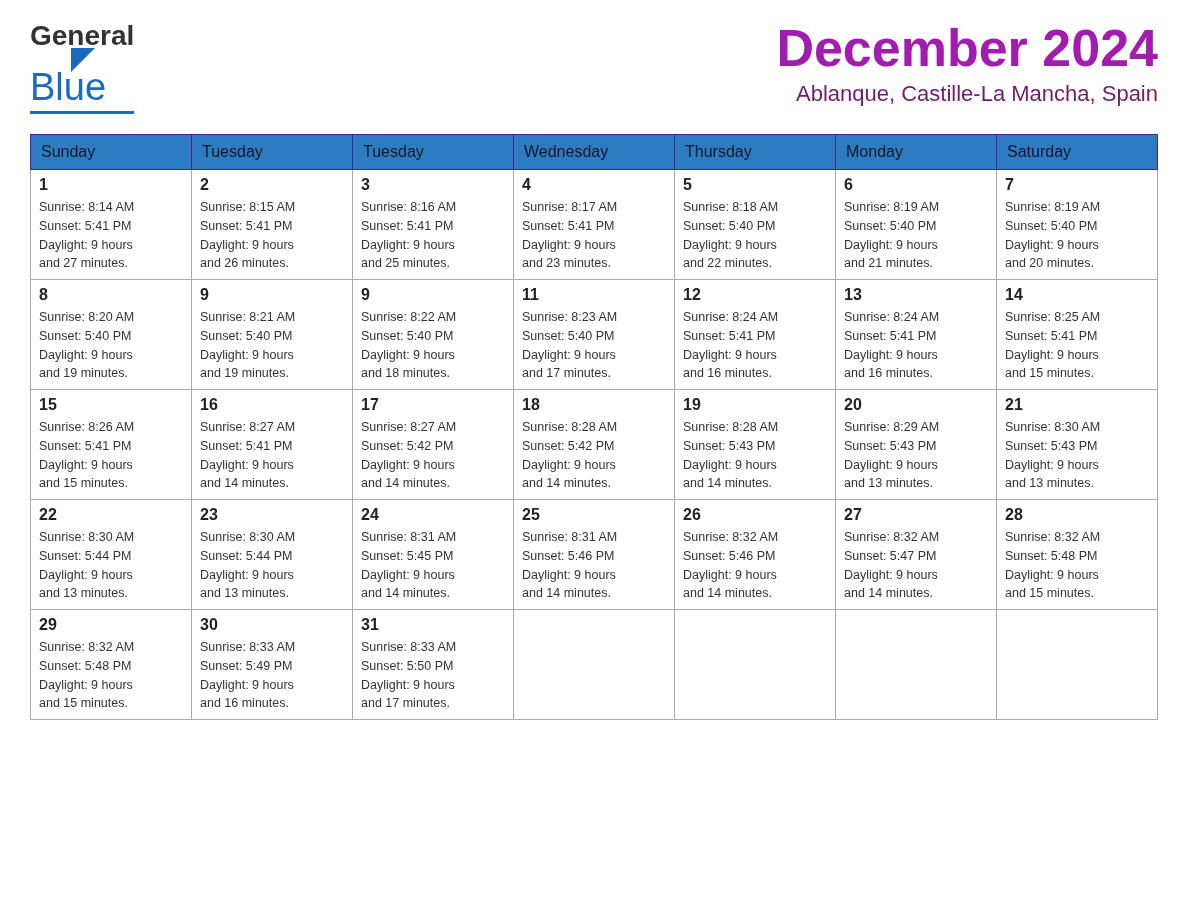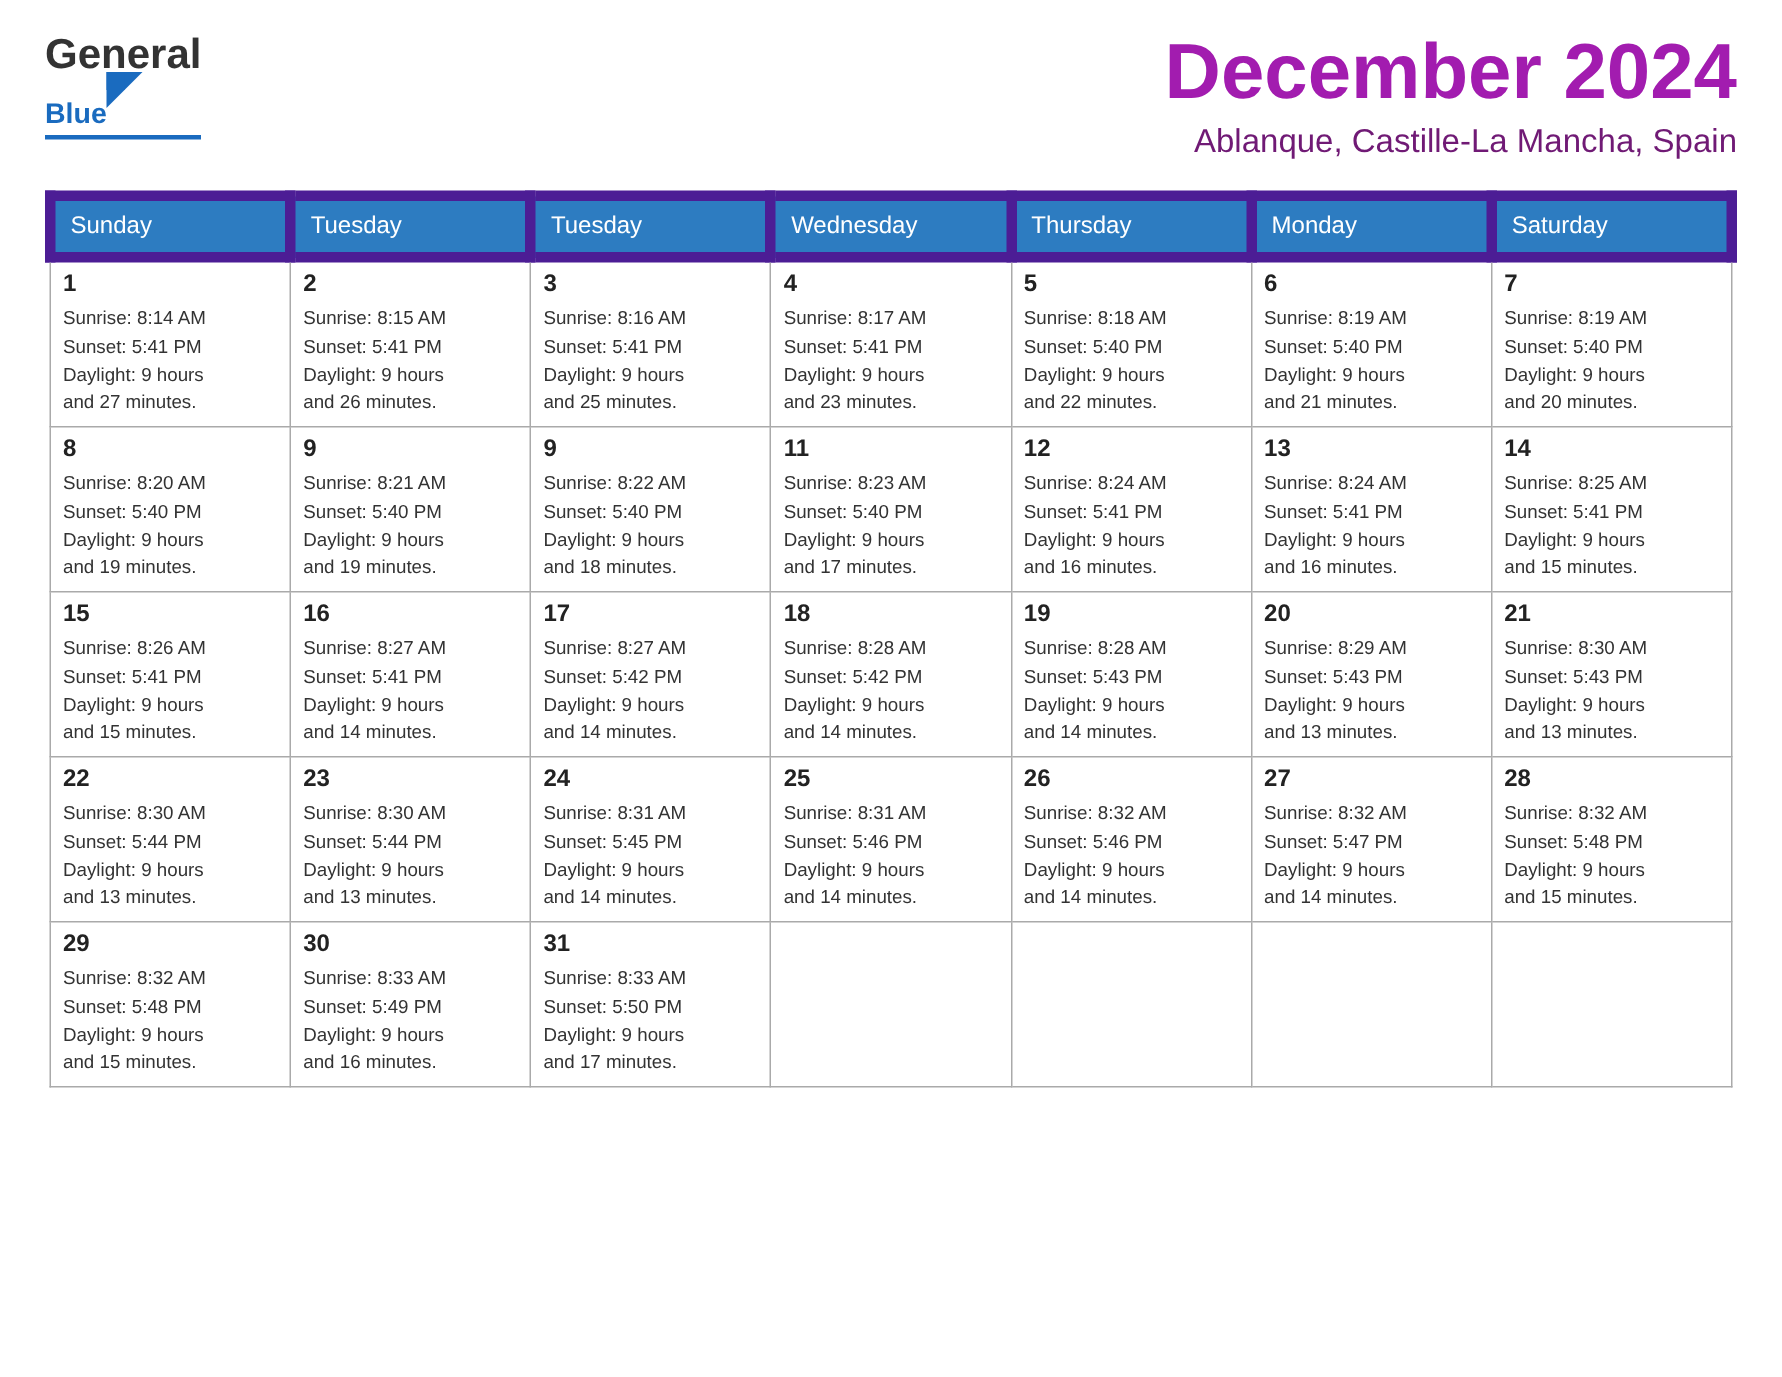--- a/index.html
+++ b/index.html
@@ -61,26 +61,26 @@
       color: #701a75;
       margin-top: 4px;
     }
     .calendar {
       width: 100%;
       border-collapse: collapse;
       border: 1px solid #aaa;
     }
     .calendar th {
       background: #2d7cc1;
-      color: #ffffff;
+      color: #0f172a;
       font-size: 16px;
       font-weight: normal;
       padding: 8px 10px;
       text-align: left;
-      border: 7px solid #4c1d95;
+      border: 1px solid #4c1d95;
     }
     .calendar td {
       border: 1px solid #aaa;
       vertical-align: top;
       padding: 6px 8px;
       width: 14.28%;
       min-height: 100px;
       font-size: 13px;
       color: #333;
     }
@@ -104,21 +104,21 @@
   </style>
 </head>
 <body>
 
 <div class="header">
   <div class="logo">
     <div class="logo-text">
       <span class="logo-general">General</span>
       <div class="logo-triangle"></div>
     </div>
-    <span class="logo-blue" style="font-size:19px; font-weight:bold; margin-top:-6px;">Blue</span>
+    <span class="logo-blue" style="font-size:38px; font-weight:normal; margin-top:-6px;">Blue</span>
     <div class="logo-line"></div>
   </div>
   <div class="title-section">
     <div class="month-title">December 2024</div>
     <div class="location">Ablanque, Castille-La Mancha, Spain</div>
   </div>
 </div>
 
 <table class="calendar">
   <thead>

